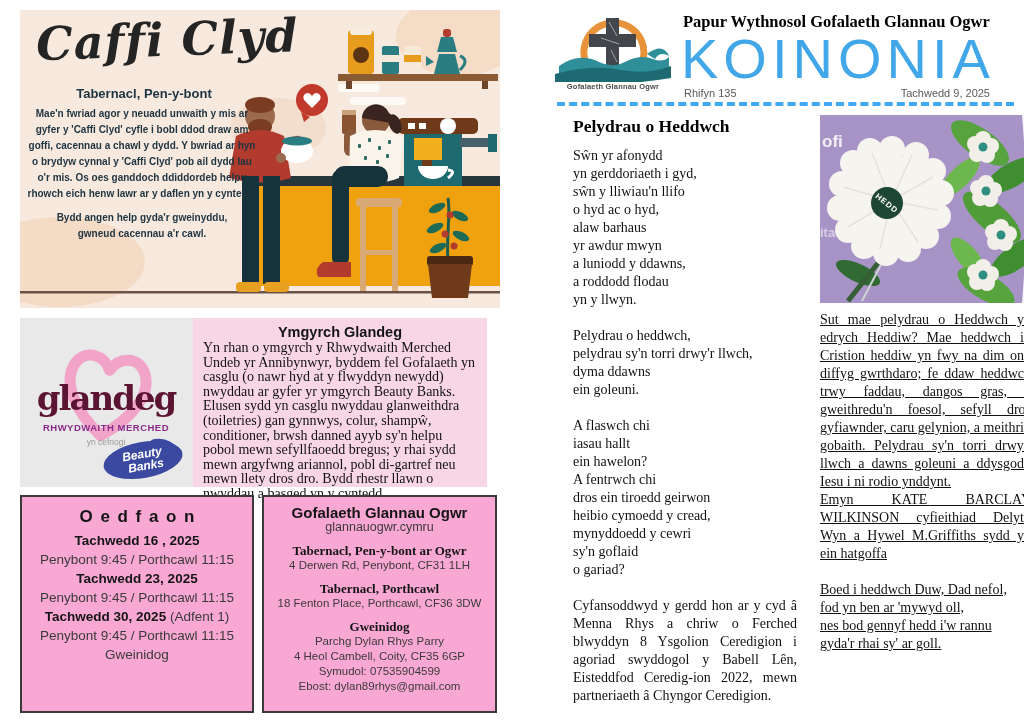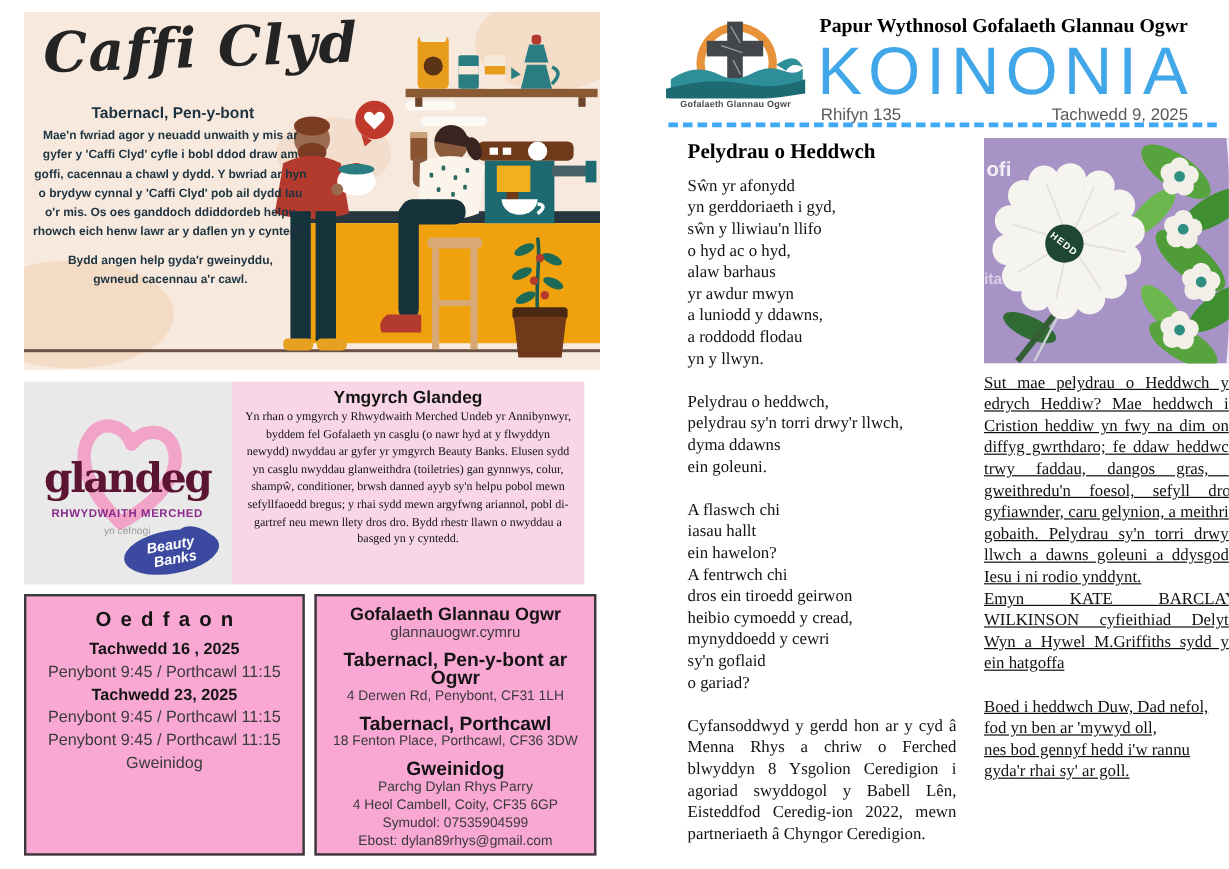--- a/index.html
+++ b/index.html
@@ -20,47 +20,47 @@
   .poster-body2{left:24px;top:200px;width:196px;text-align:center;font-weight:bold;
       font-size:10px;line-height:16px;color:#1d3340;}
   .poster-highlight{left:8px;top:233px;width:232px;height:54px;background:#fbf3d0;
       font-family:"Liberation Serif",serif;font-size:14.5px;line-height:22px;color:#1c1c1c;
       padding:6px 10px;box-sizing:border-box;}
 
   .glandeg-logo-box{left:20px;top:318px;width:173px;height:169px;background:#e9e9e9;overflow:hidden;}
   .glandeg-text-box{left:193px;top:318px;width:294px;height:169px;background:#f9d6e6;
       box-sizing:border-box;padding:6px 10px 0;}
   .glandeg-title{text-align:center;font-weight:bold;font-size:14.5px;color:#141414;margin:0 0 1px;}
-  .glandeg-body{font-family:"Liberation Serif",serif;font-size:10px;line-height:14.6px;
-      text-align:center;margin:0;color:#111;}
+  .glandeg-body{font-family:"Liberation Serif",serif;font-size:14px;line-height:14.6px;
+      margin:0;color:#111;}
 
   .rule-box{background:#f9a8d4;border:2px solid #3a3a3a;box-sizing:border-box;text-align:center;}
   .oedfaon{left:20px;top:495px;width:234px;height:218px;padding-top:10px;}
   .oedfaon-title{font-weight:bold;font-size:17px;letter-spacing:.45em;margin:0 0 4px .45em;color:#141414;}
   .service{font-size:13.5px;line-height:19px;}
   .service-date{font-weight:bold;color:#141414;}
   .service-note{font-weight:normal;color:#3a3a3a;}
   .service-detail,.service-extra{color:#3a3a3a;}
 
   .contact{left:262px;top:495px;width:235px;height:218px;padding-top:8px;font-size:11.5px;line-height:15px;}
   .contact-title{font-weight:bold;font-size:15px;color:#141414;}
   .contact-site{font-size:12.5px;color:#3a3a3a;margin-bottom:4px;}
-  .contact-name{font-weight:bold;font-size:16px;color:#141414;margin-top:8px;}
+  .contact-name{font-weight:bold;font-size:13px;color:#141414;margin-top:8px;font-family:Liberation Serif, serif;}
   .contact-line{color:#3a3a3a;}
 
   
   .logo-box{left:551px;top:8px;width:124px;height:74px;}
   .logo-caption{left:551px;top:82px;width:124px;text-align:center;font-weight:bold;
       font-size:7.5px;color:#4a4a4a;letter-spacing:.2px;}
   .tagline{left:683px;top:12px;width:332px;font-family:"Liberation Serif",serif;
       font-weight:bold;font-size:16.5px;color:#000;}
   .masthead{left:681px;top:26px;width:335px;font-size:56px;color:#41a7e8;
       letter-spacing:5px;font-weight:normal;}
   .issue-row{left:684px;top:87px;width:306px;display:flex;justify-content:space-between;
-      font-size:14px;color:#58595b;}
+      font-size:11px;color:#58595b;}
   .dashes{left:557px;top:102px;width:457px;border-top:4px dashed #3fa9f5;}
 
   .article-title{left:573px;top:116px;width:240px;font-family:"Liberation Serif",serif;
       font-weight:bold;font-size:17.5px;color:#000;}
   .col-left{left:573px;top:147px;width:224px;font-family:"Liberation Serif",serif;
       font-size:14px;line-height:18px;color:#111;}
   .col-right{left:820px;top:115px;width:211px;font-family:"Liberation Serif",serif;
       font-size:14px;line-height:18px;color:#111;text-decoration:underline;}
   .stanza{white-space:pre-line;margin:0 0 18px 0;}
   .stanza.last{margin-bottom:0;}
@@ -210,20 +210,21 @@
   <div class="oedfaon-title">Oedfaon</div>
   <div class="service">
     <div><span class="service-date">Tachwedd 16 , 2025</span></div>
     <div class="service-detail">Penybont 9:45 / Porthcawl 11:15</div>
   </div>
   <div class="service">
     <div><span class="service-date">Tachwedd 23, 2025</span></div>
     <div class="service-detail">Penybont 9:45 / Porthcawl 11:15</div>
   </div>
   <div class="service">
+    <div><span class="service-date">Tachwedd 30, 2025</span><span class="service-note"> (Adfent 1)</span></div>
     <div class="service-detail">Penybont 9:45 / Porthcawl 11:15</div>
     <div class="service-extra">Gweinidog</div>
   </div>
 </div>
 
 <div class="abs rule-box contact">
   <div class="contact-title">Gofalaeth Glannau Ogwr</div>
   <div class="contact-site">glannauogwr.cymru</div>
   <div class="contact-name">Tabernacl, Pen-y-bont ar Ogwr</div>
   <div class="contact-line">4 Derwen Rd, Penybont, CF31 1LH</div>

